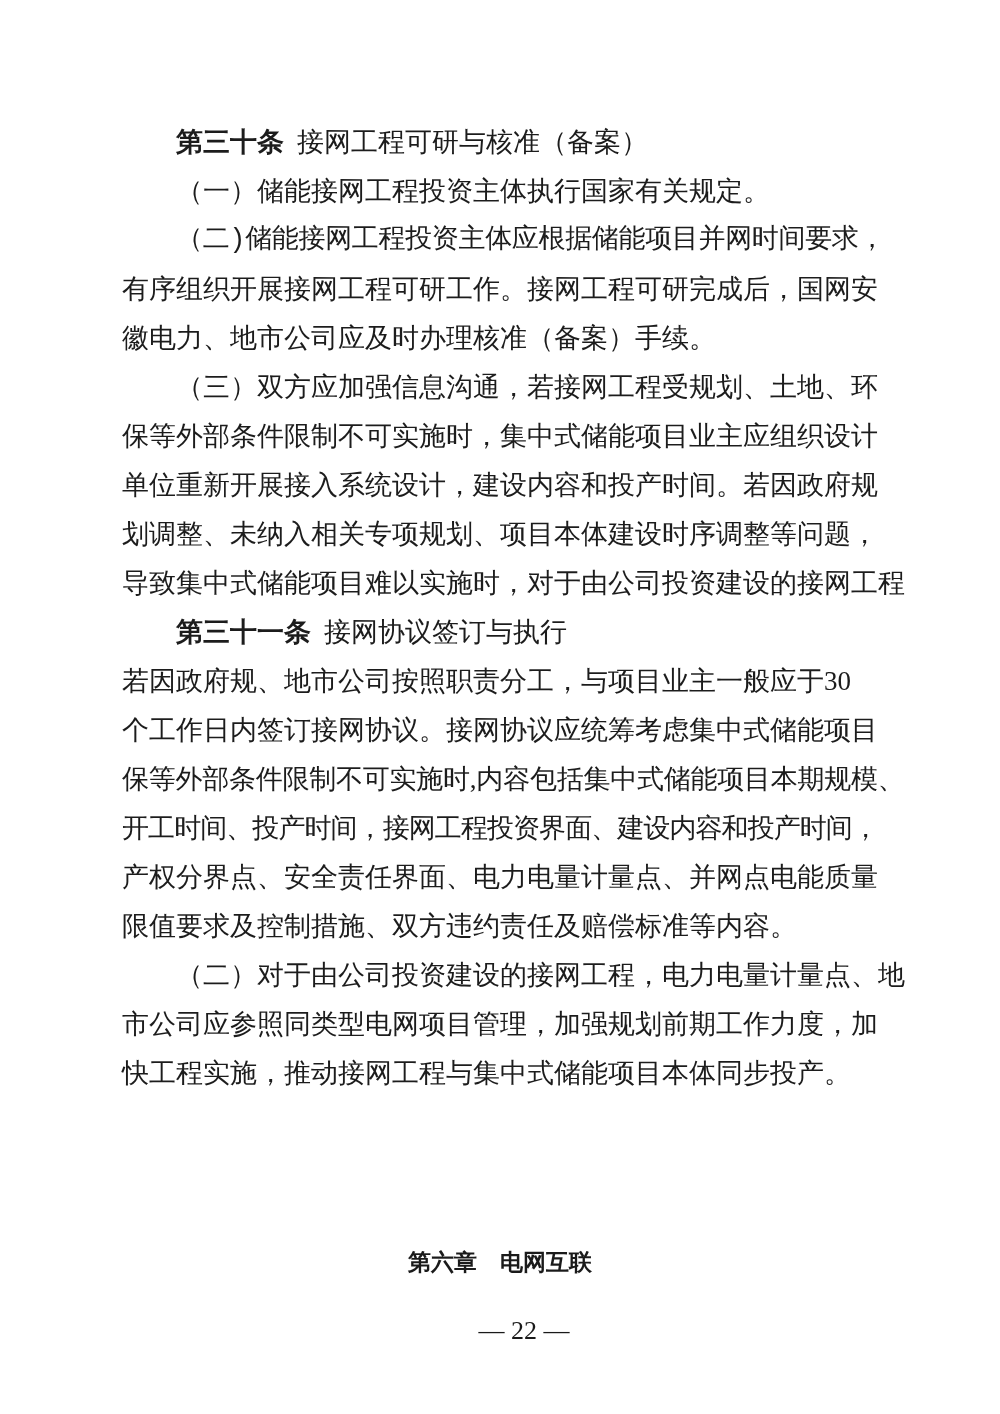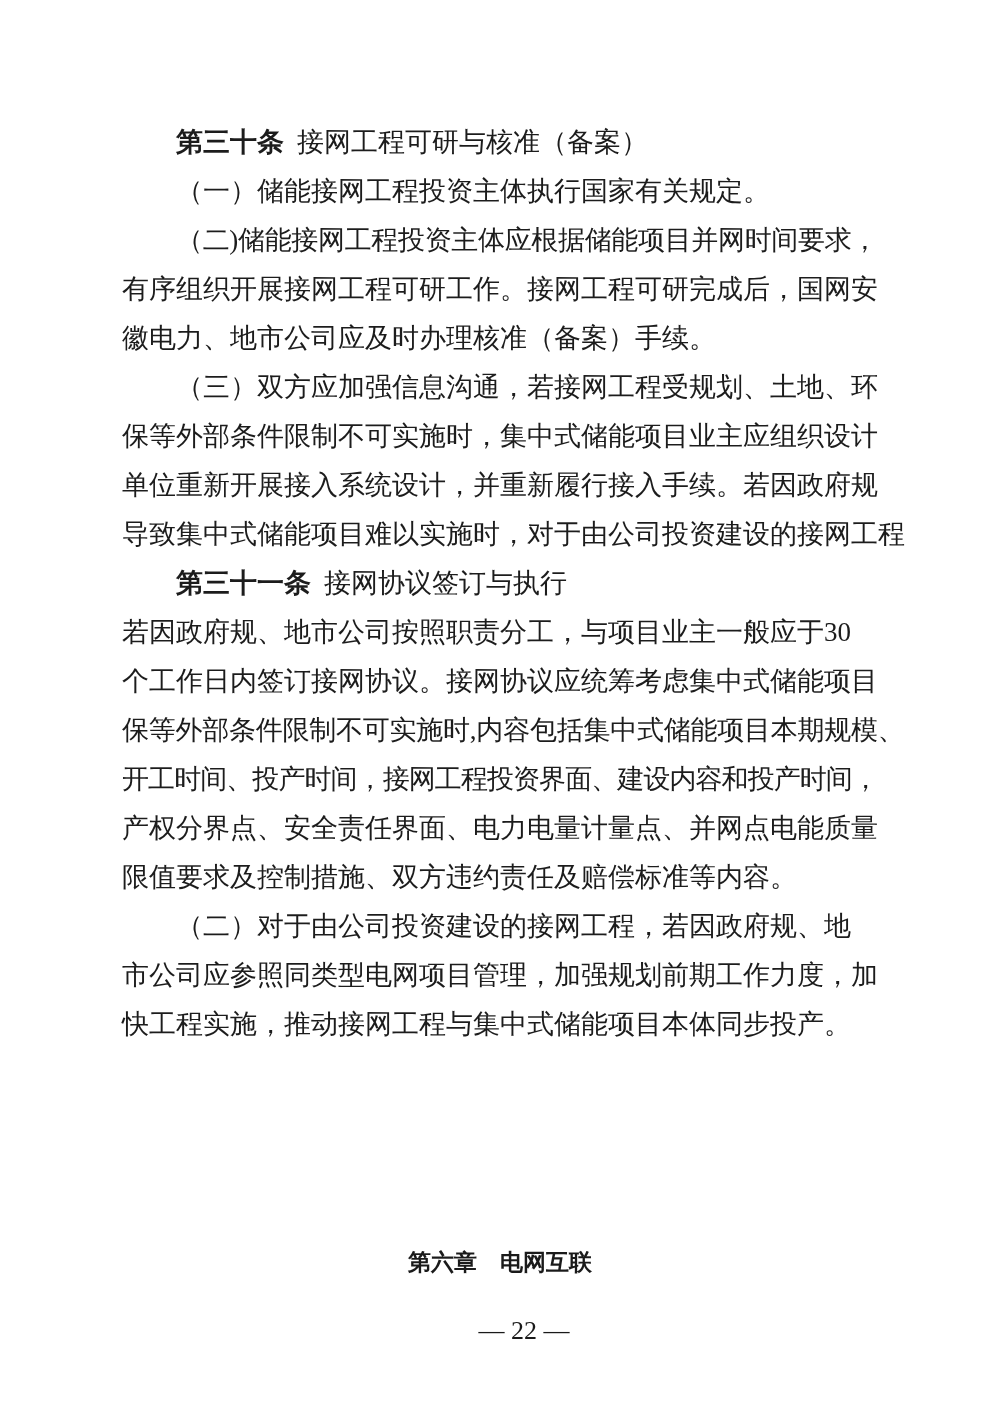--- a/index.html
+++ b/index.html
@@ -62,33 +62,34 @@
     color: #1a1a1a;
   }
 </style>
 </head>
 <body>
 
 <div class="page">
   <div class="body-text">
       <div class="line indent"><span class="art-num">第三十条</span><span>接网工程可研与核准（备案）</span></div>
       <div class="line indent"><span>（一）储能接网工程投资主体执行国家有关规定。</span></div>
-      <div class="line indent" style="letter-spacing: -0.333333px;"><span>（二)储能接网工程投资主体应根据储能项目并网时间要求，</span></div>
+      <div class="line indent" style="letter-spacing: -0.333333px; font-family: Liberation Mono, monospace;"><span>（二)储能接网工程投资主体应根据储能项目并网时间要求，</span></div>
       <div class="line"><span>有序组织开展接网工程可研工作。接网工程可研完成后，国网安</span></div>
       <div class="line"><span>徽电力、地市公司应及时办理核准（备案）手续。</span></div>
       <div class="line indent"><span>（三）双方应加强信息沟通，若接网工程受规划、土地、环</span></div>
       <div class="line"><span>保等外部条件限制不可实施时，集中式储能项目业主应组织设计</span></div>
-      <div class="line"><span>单位重新开展接入系统设计，并重新履行接入手续。若因政府规</span></div>
+      <div class="line"><span>单位重新开展接入系统设计，建设内容和投产时间。若因政府规</span></div>
+      <div class="line"><span>划调整、未纳入相关专项规划、项目本体建设时序调整等问题，</span></div>
       <div class="line"><span>导致集中式储能项目难以实施时，对于由公司投资建设的接网工程</span></div>
       <div class="line indent"><span class="art-num">第三十一条</span><span>接网协议签订与执行</span></div>
       <div class="line"><span>若因政府规、地市公司按照职责分工，与项目业主一般应于30</span></div>
       <div class="line"><span>个工作日内签订接网协议。接网协议应统筹考虑集中式储能项目</span></div>
       <div class="line" style="letter-spacing: -0.241379px;"><span>保等外部条件限制不可实施时,内容包括集中式储能项目本期规模、</span></div>
       <div class="line" style="letter-spacing: -0.931034px;"><span>开工时间、投产时间，接网工程投资界面、建设内容和投产时间，</span></div>
       <div class="line"><span>产权分界点、安全责任界面、电力电量计量点、并网点电能质量</span></div>
       <div class="line"><span>限值要求及控制措施、双方违约责任及赔偿标准等内容。</span></div>
-      <div class="line indent"><span>（二）对于由公司投资建设的接网工程，若因政府规、地</span></div>
+      <div class="line indent"><span>（二）对于由公司投资建设的接网工程，电力电量计量点、地</span></div>
       <div class="line"><span>市公司应参照同类型电网项目管理，加强规划前期工作力度，加</span></div>
       <div class="line"><span>快工程实施，推动接网工程与集中式储能项目本体同步投产。</span></div>
     </div>
   <div class="chapter-heading">第六章　电网互联</div>
   <div class="page-number">— 22 —</div>
 </div>
 
 </body></html>

